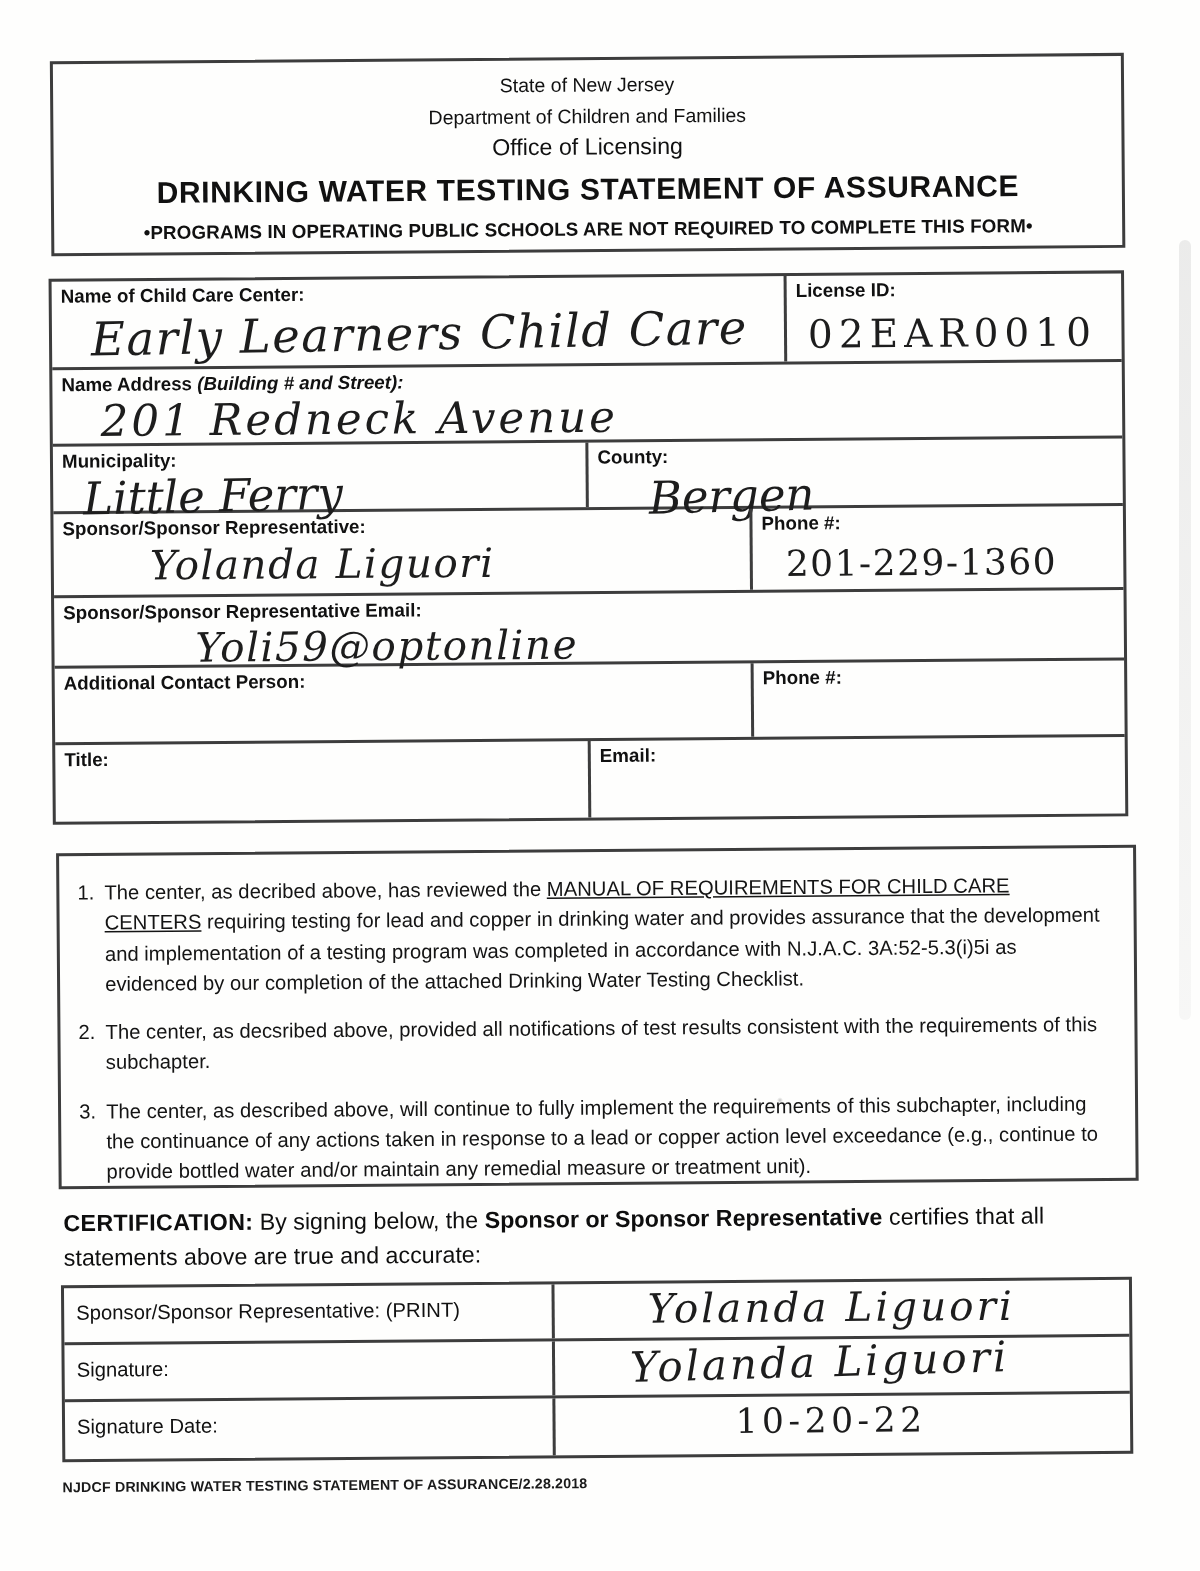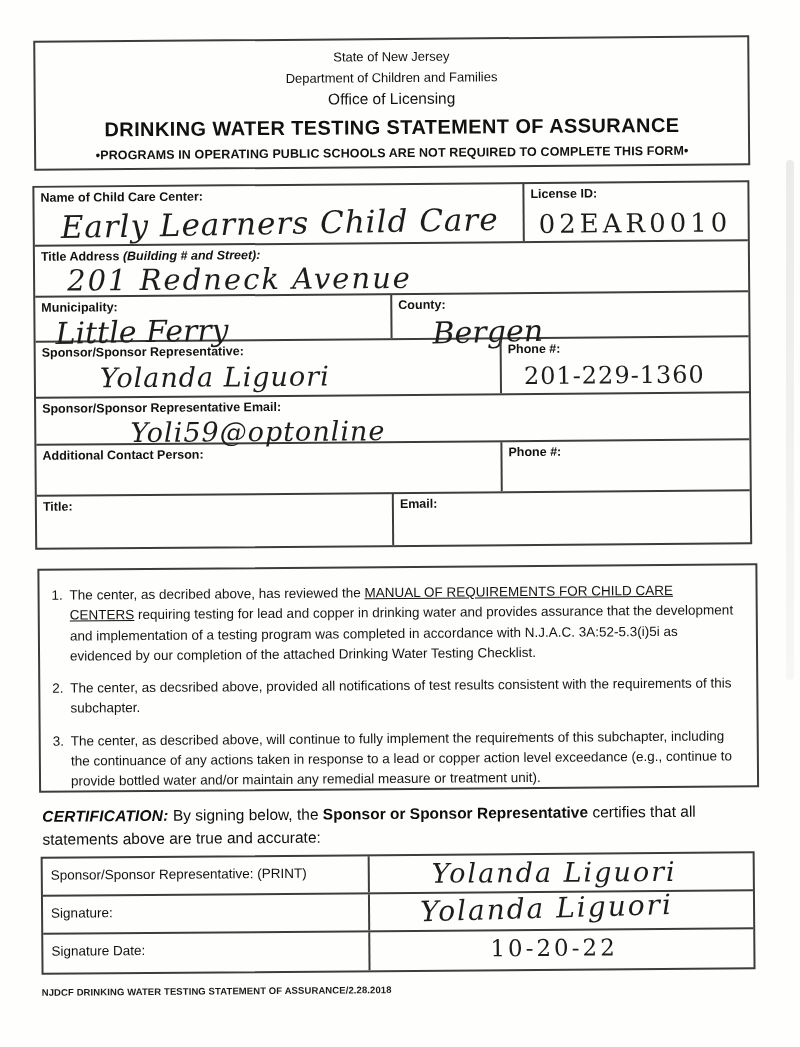--- a/index.html
+++ b/index.html
@@ -69,21 +69,21 @@
 
   
   .statements{position:absolute;left:37px;top:566px;width:720px;height:224px;padding:15px 22px 0 12px;}
   .stmt{display:flex;font-size:13.5px;line-height:1.5;margin-bottom:12px;color:#141414;}
   .stmt .num{flex:0 0 18px;text-align:left;}
   .stmt .txt{flex:1;}
   .uline{text-decoration:underline;}
 
   
   .cert-heading{position:absolute;left:40px;top:802px;width:706px;font-size:15.5px;line-height:1.5;color:#0e0e0e;}
-  .cert-word{font-weight:700;font-style:italic;letter-spacing:.2px;}
+  .cert-word{font-weight:700;letter-spacing:.2px;}
   .cert-strong{font-weight:700;}
 
   .certtable{position:absolute;left:38px;top:854px;width:714px;}
   .crow{display:flex;border-bottom:2px solid #3d3d3d;height:38px;box-sizing:border-box;}
   .crow:last-child{border-bottom:none;}
   .clabel{width:325px;box-sizing:border-box;padding:9px 6px 0 8px;font-size:13.5px;}
   .cvalue{flex:1;border-left:2px solid #3d3d3d;box-sizing:border-box;position:relative;overflow:visible;}
   .hw-print{font-size:27px;margin:4px 0 0 62px;letter-spacing:2px;}
   .hw-sig{font-size:28px;margin:1px 0 0 50px;letter-spacing:2px;transform:rotate(-1.2deg);}
   .hw-date{font-size:23px;margin:6px 0 0 120px;letter-spacing:3px;font-style:normal;}
@@ -112,21 +112,21 @@
           <div class="flabel">Name of Child Care Center:</div>
           <div class="hand hw-name">Early Learners Child Care</div>
         </div>
         <div class="fcell sep grow">
           <div class="flabel">License ID:</div>
           <div class="hand hw-license">02EAR0010</div>
         </div>
       </div>
       <div class="frow r2">
         <div class="fcell grow">
-          <div class="flabel"><span>Title Address </span><span class="ital">(Building # and Street):</span></div>
+          <div class="flabel"><span>Name Address </span><span class="ital">(Building # and Street):</span></div>
           <div class="hand hw-site">201 Redneck Avenue</div>
         </div>
       </div>
       <div class="frow r3">
         <div class="fcell c1">
           <div class="flabel">Municipality:</div>
           <div class="hand hw-muni">Little Ferry</div>
         </div>
         <div class="fcell sep grow">
           <div class="flabel">County:</div>

